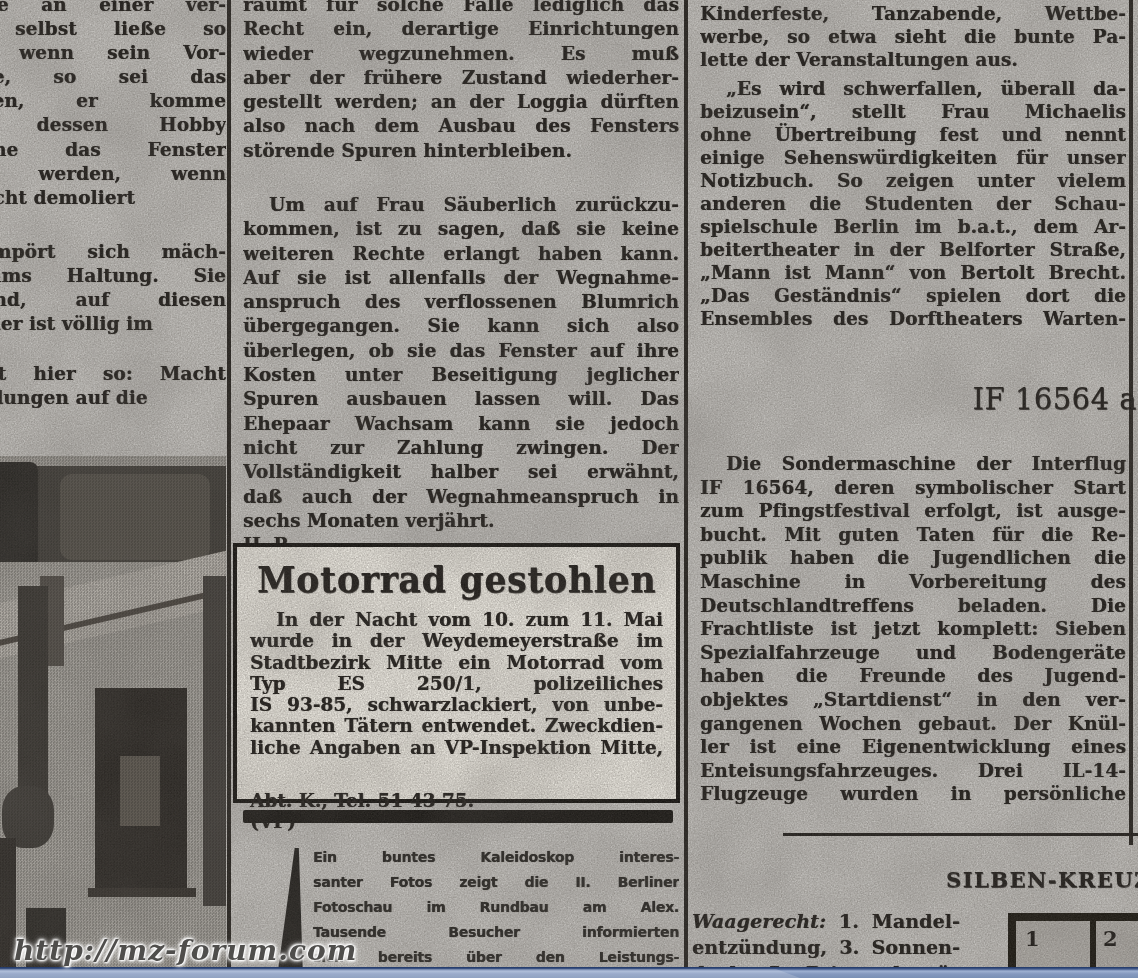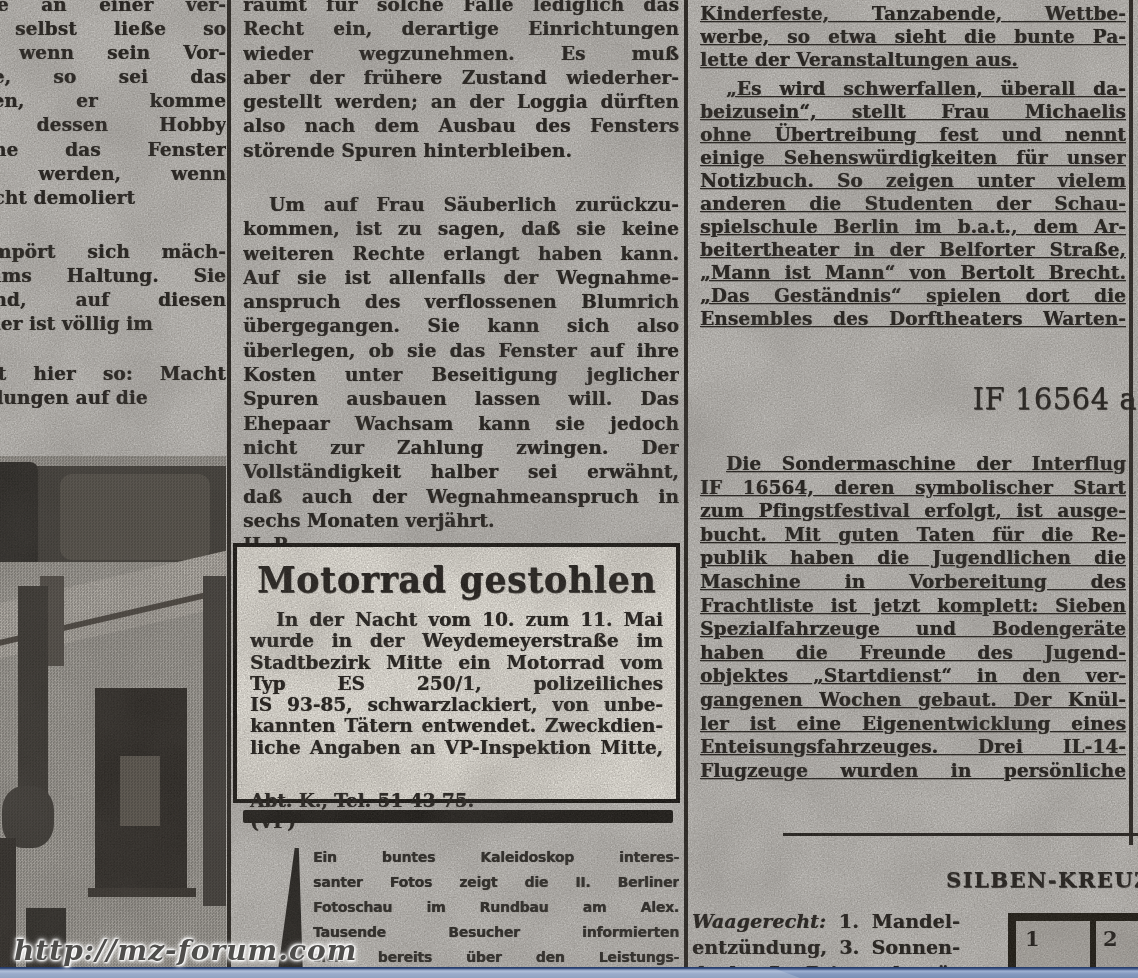--- a/index.html
+++ b/index.html
@@ -10,21 +10,21 @@
        text-shadow:.4px .4px .7px rgba(25,22,18,.8);}
   .tl{height:var(--lh,24px);line-height:var(--lh,24px);
       text-align:justify;text-align-last:justify;overflow:hidden;}
   .noj .tl:last-child{text-align-last:left;}
   .ind .tl:first-child{text-indent:26px;}
   .lastrow{display:flex;justify-content:space-between;font-weight:700;
            text-shadow:.4px .4px .7px rgba(25,22,18,.8);flex-direction:column;}
   
   .leftp{left:-46px;width:272px;font-size:18.5px;--lh:24.1px;}
   .midp{left:243px;width:436px;font-size:18.5px;--lh:24.3px;}
-  .rightp{left:700px;width:426px;font-size:18.5px;text-decoration:underline;--lh:23px;}
+  .rightp{left:700px;width:426px;font-size:18.5px;--lh:23px;}
   .midsig{position:absolute;left:243px;top:509px;width:436px;font-size:18.5px;line-height:24.3px;}
   
   .vrule{position:absolute;width:4px;background:#26231f;}
   .d1{left:227px;top:0;height:978px;}
   .d2{left:684px;top:0;height:978px;}
   .d3{left:1129px;top:0;height:845px;}
   
   .notice{position:absolute;left:233px;top:543px;width:439px;height:252px;
           background:#efece4;border:4px solid #14120f;}
   .notice h1{margin:12px 0 0;text-align:center;font-size:35px;font-weight:700;
@@ -196,20 +196,21 @@
       <div class="tl">Ensembles des Dorftheaters Warten-</div>
     </div>
   <div class="ifhead">IF 16564 a</div>
   <div class="col rightp ind" style="top:452px;--lh:23.6px;">
       <div class="tl">Die Sondermaschine der Interflug</div>
       <div class="tl">IF 16564, deren symbolischer Start</div>
       <div class="tl">zum Pfingstfestival erfolgt, ist ausge-</div>
       <div class="tl">bucht. Mit guten Taten für die Re-</div>
       <div class="tl">publik haben die Jugendlichen die</div>
       <div class="tl">Maschine in Vorbereitung des</div>
+      <div class="tl">Deutschlandtreffens beladen. Die</div>
       <div class="tl">Frachtliste ist jetzt komplett: Sieben</div>
       <div class="tl">Spezialfahrzeuge und Bodengeräte</div>
       <div class="tl">haben die Freunde des Jugend-</div>
       <div class="tl">objektes „Startdienst“ in den ver-</div>
       <div class="tl">gangenen Wochen gebaut. Der Knül-</div>
       <div class="tl">ler ist eine Eigenentwicklung eines</div>
       <div class="tl">Enteisungsfahrzeuges. Drei IL-14-</div>
       <div class="tl">Flugzeuge wurden in persönliche</div>
     </div>
 

